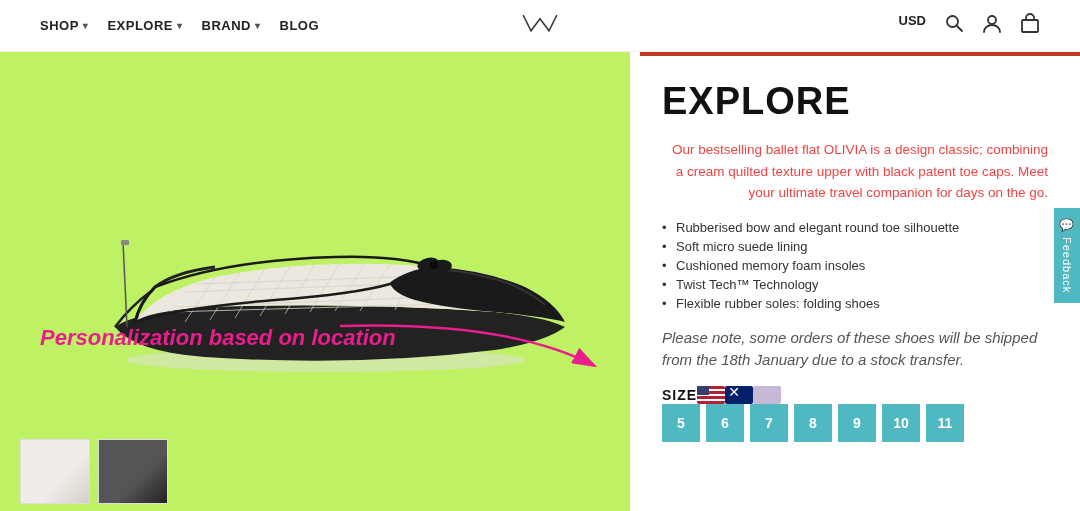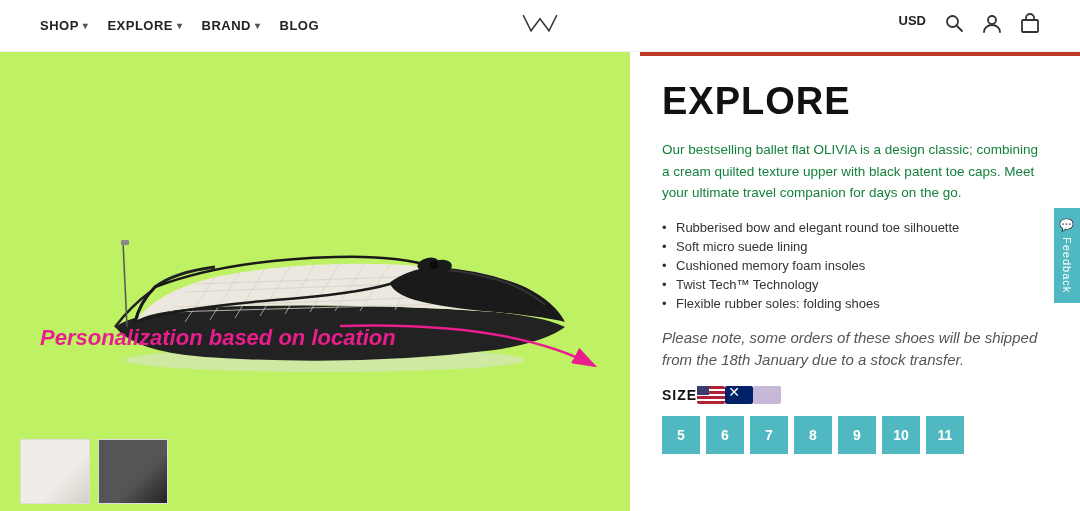--- a/index.html
+++ b/index.html
@@ -128,23 +128,24 @@
     .product-title {
       font-size: 38px;
       font-weight: 900;
       color: #111;
       letter-spacing: 1px;
       margin-bottom: 16px;
     }
 
     .product-description {
       font-size: 13.5px;
-      color: #15803d;
+      color: #ef4444;
       line-height: 1.6;
       margin-bottom: 14px;
+      text-align: right;
     }
 
     .features-list {
       list-style: none;
       margin-bottom: 14px;
     }
     .features-list li {
       font-size: 13px;
       color: #333;
       padding: 2px 0;
@@ -163,21 +164,20 @@
       color: #555;
       font-style: italic;
       margin-bottom: 14px;
       line-height: 1.5;
     }
 
     .size-row {
       display: flex;
       align-items: center;
       gap: 0;
-      margin-bottom: 12px;
     }
     .size-label {
       font-size: 14px;
       font-weight: 700;
       color: #111;
       letter-spacing: 1px;
     }
 
     .flag {
       display: inline-block;

